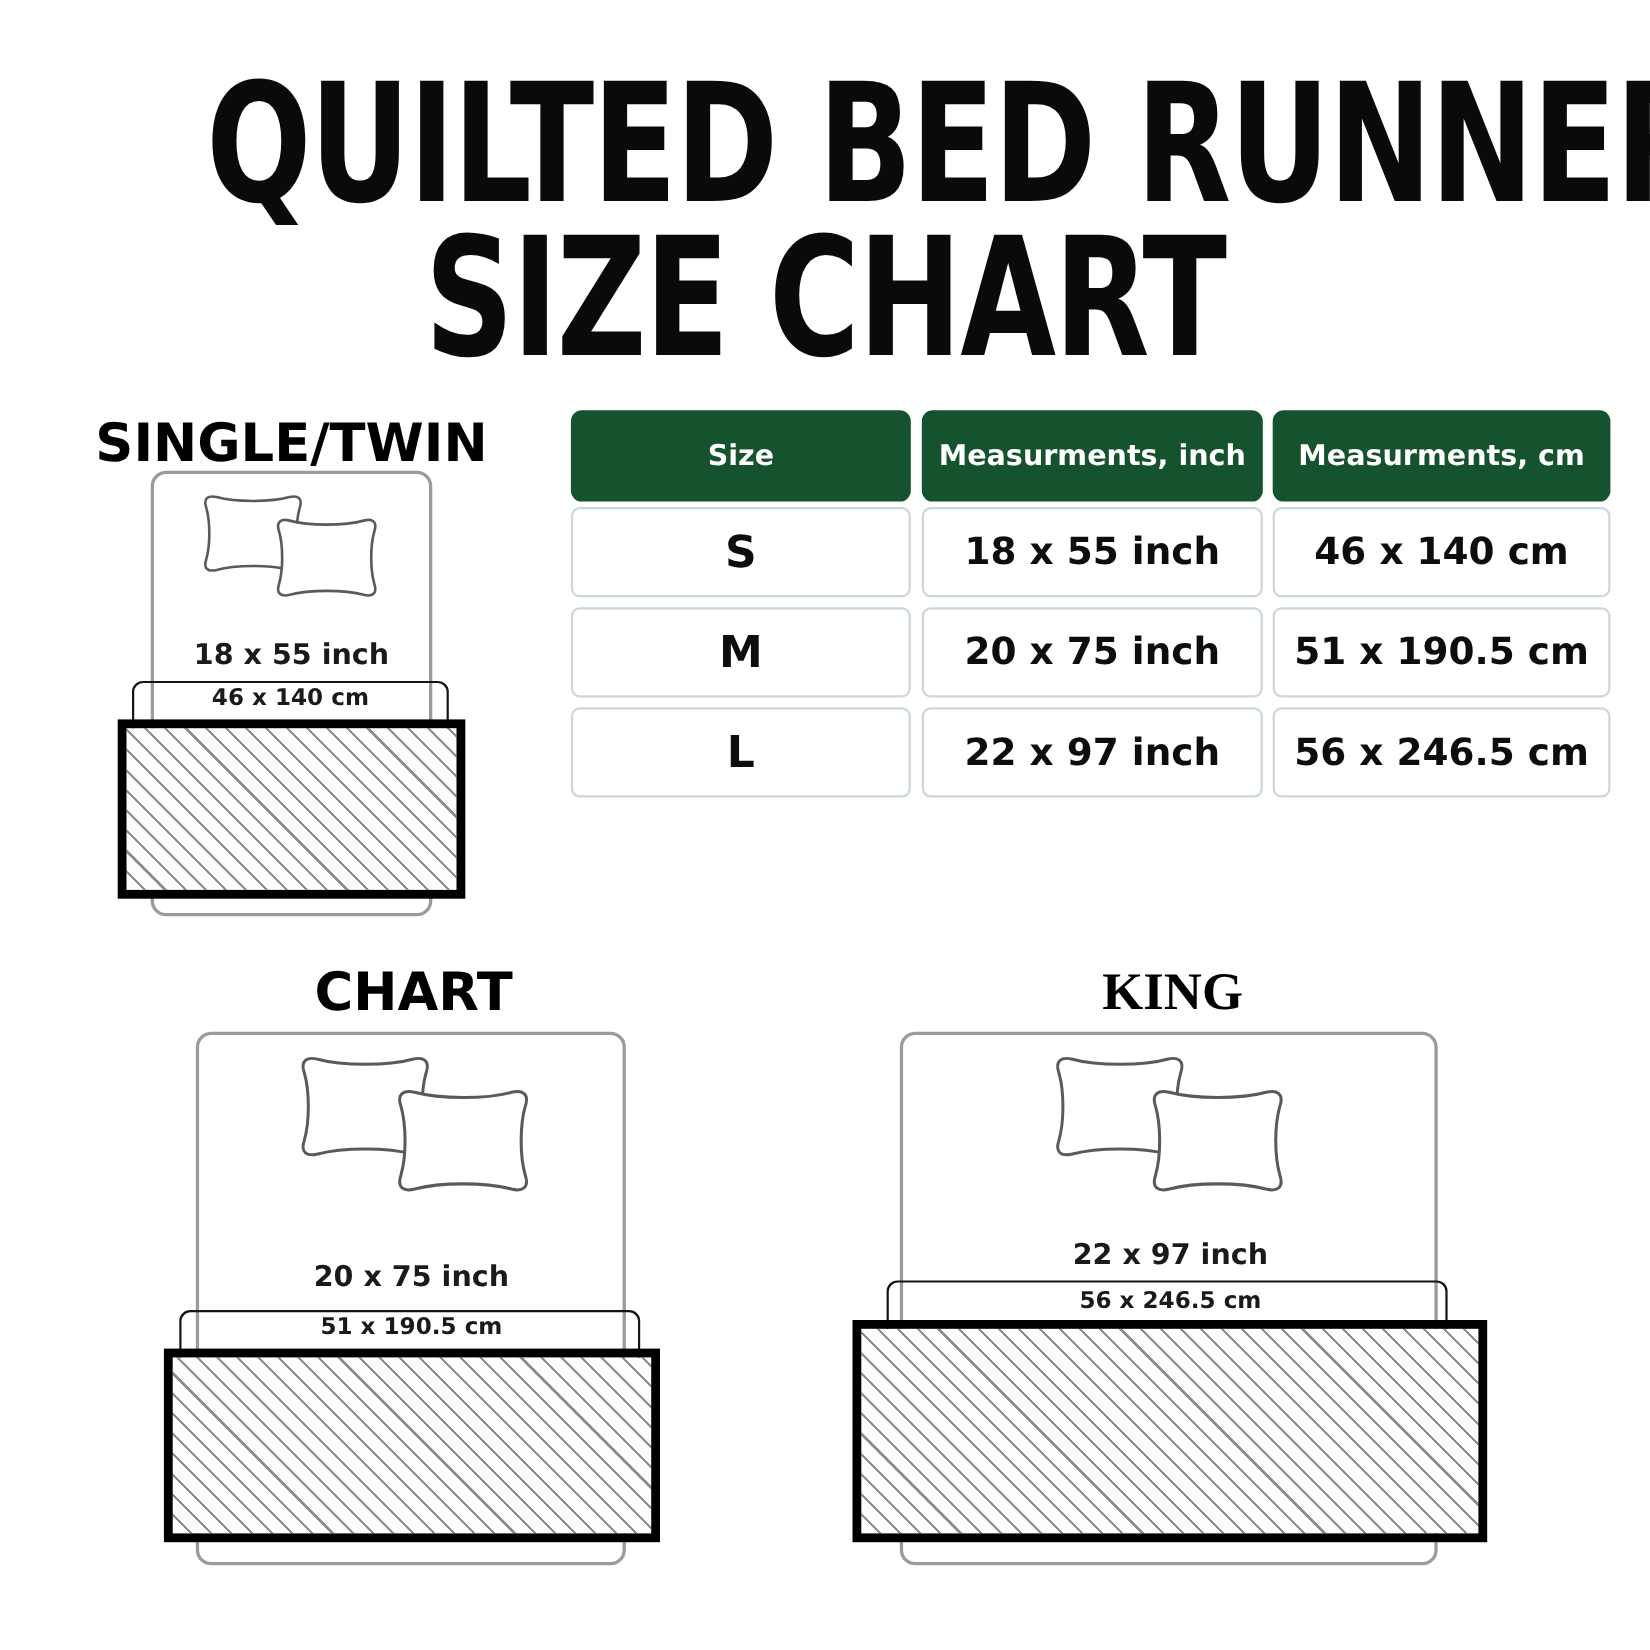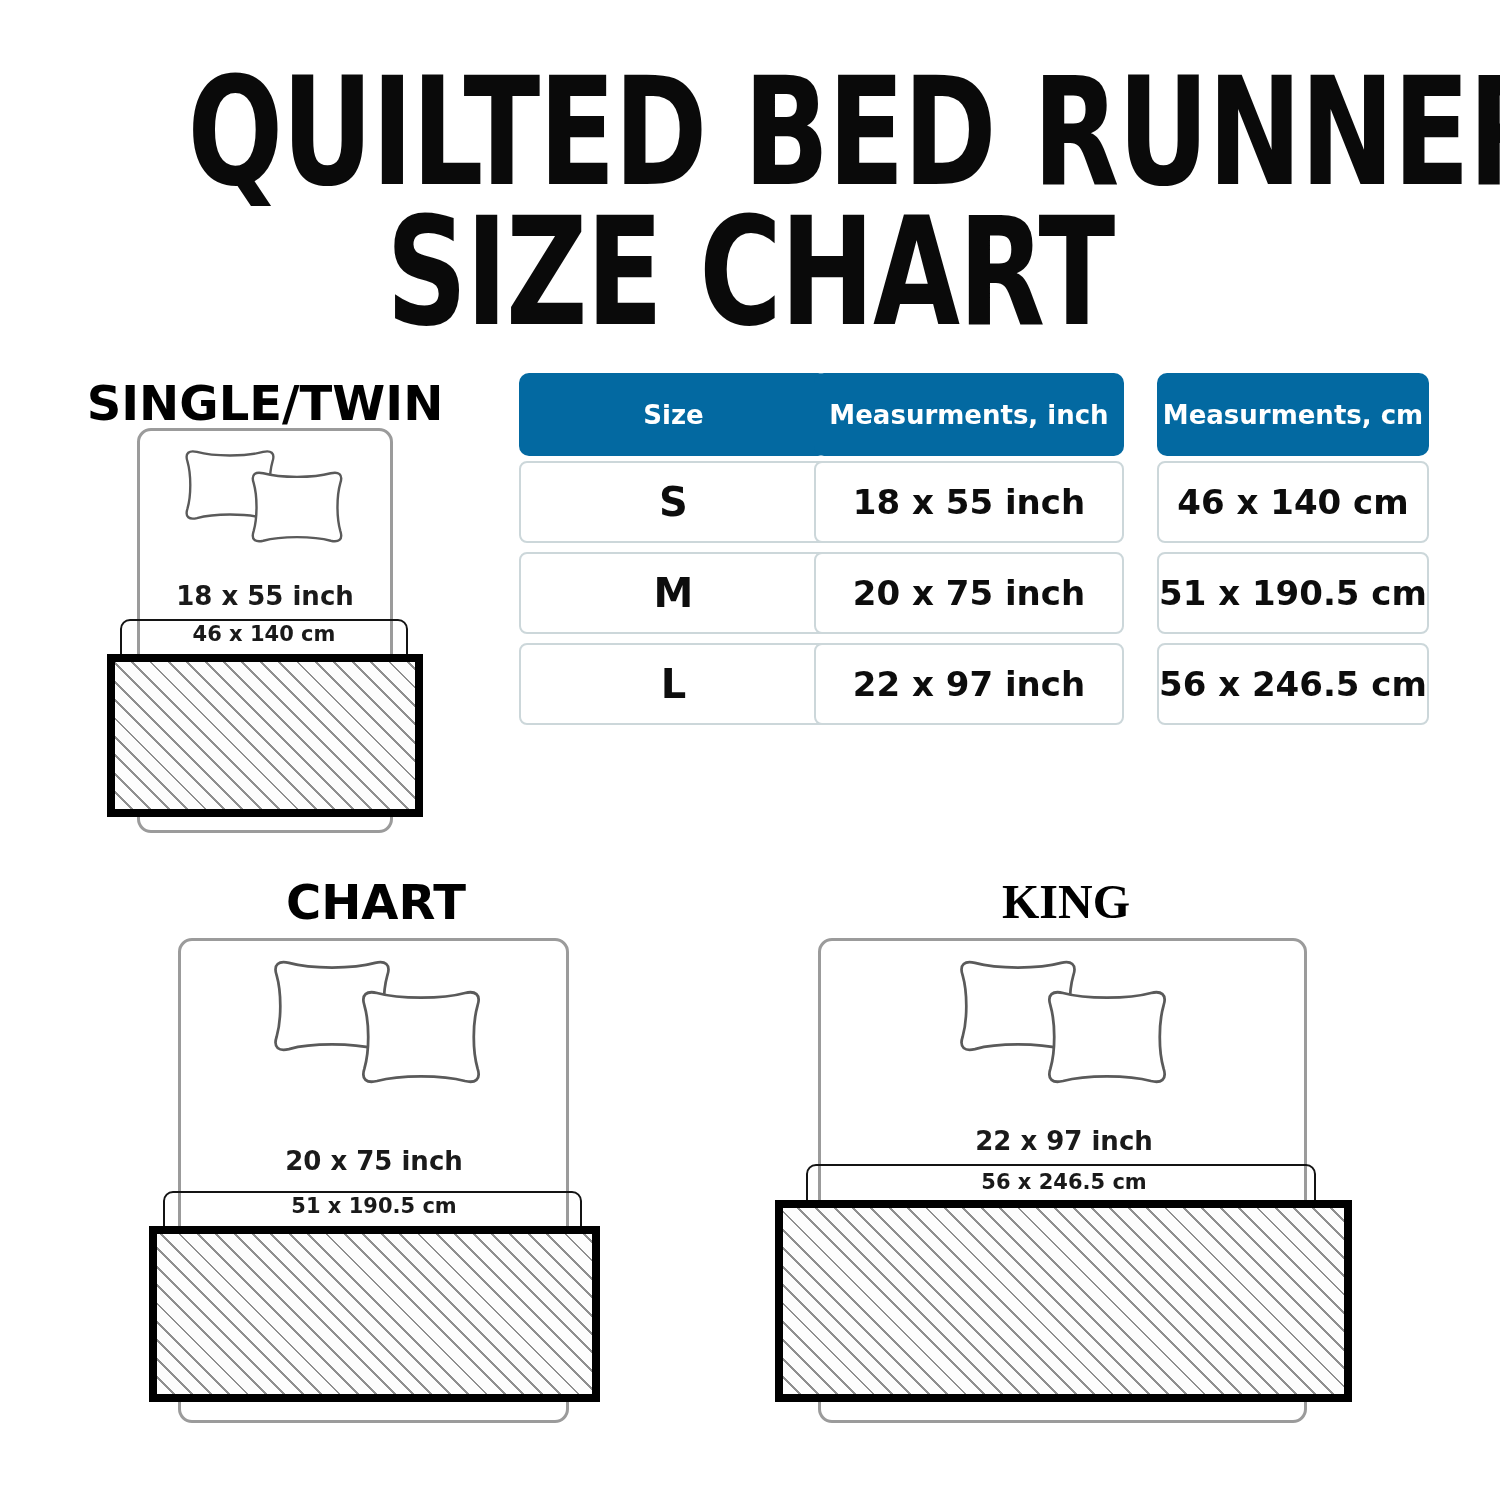--- a/index.html
+++ b/index.html
@@ -10,27 +10,27 @@
   .title-line{position:absolute;left:0;width:1500px;text-align:center;
     font-size:150px;font-weight:bold;line-height:1;letter-spacing:-2px;
     transform:scaleX(.75);color:#0a0a0a;white-space:nowrap;}
   .title-1{top:57px;}
   .title-2{top:197px;}
 
   
   .cell{position:absolute;box-sizing:border-box;display:flex;
         align-items:center;justify-content:center;white-space:nowrap;}
   .col1{left:519px;width:309px;}
-  .col2{left:814px;width:310px;}
-  .col3{left:1157px;width:272px;}
+  .col2{left:838px;width:310px;}
+  .col3{left:1157px;width:307px;}
   .rowH{top:373px;height:83px;}
   .row1{top:461px;height:82px;}
   .row2{top:552px;height:82px;}
   .row3{top:643px;height:82px;}
-  .cell.head{background:#0369a1;color:#ffffff;border-radius:10px;
+  .cell.head{background:#14532d;color:#ffffff;border-radius:10px;
              font-size:26px;font-weight:bold;}
   .cell.body{background:#ffffff;border:2px solid #ccd7da;border-radius:8px;
              font-size:34px;font-weight:bold;color:#0d0d0d;}
   .cell.body.letter{font-size:40px;}
 
   
   .bed{position:absolute;box-sizing:border-box;background:#ffffff;
        border:3px solid #9b9b9b;border-radius:14px;}
   .bracket{position:absolute;box-sizing:border-box;background:transparent;
        border:2.5px solid #141414;border-radius:10px;}

